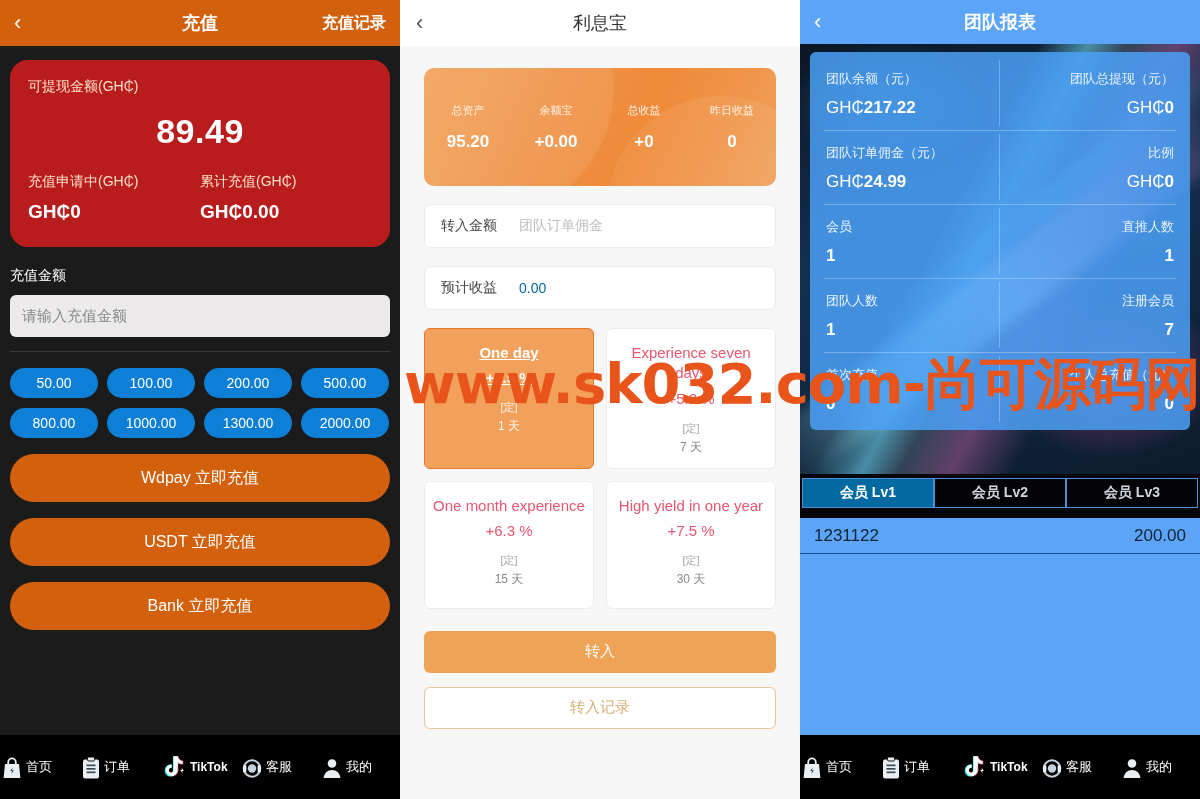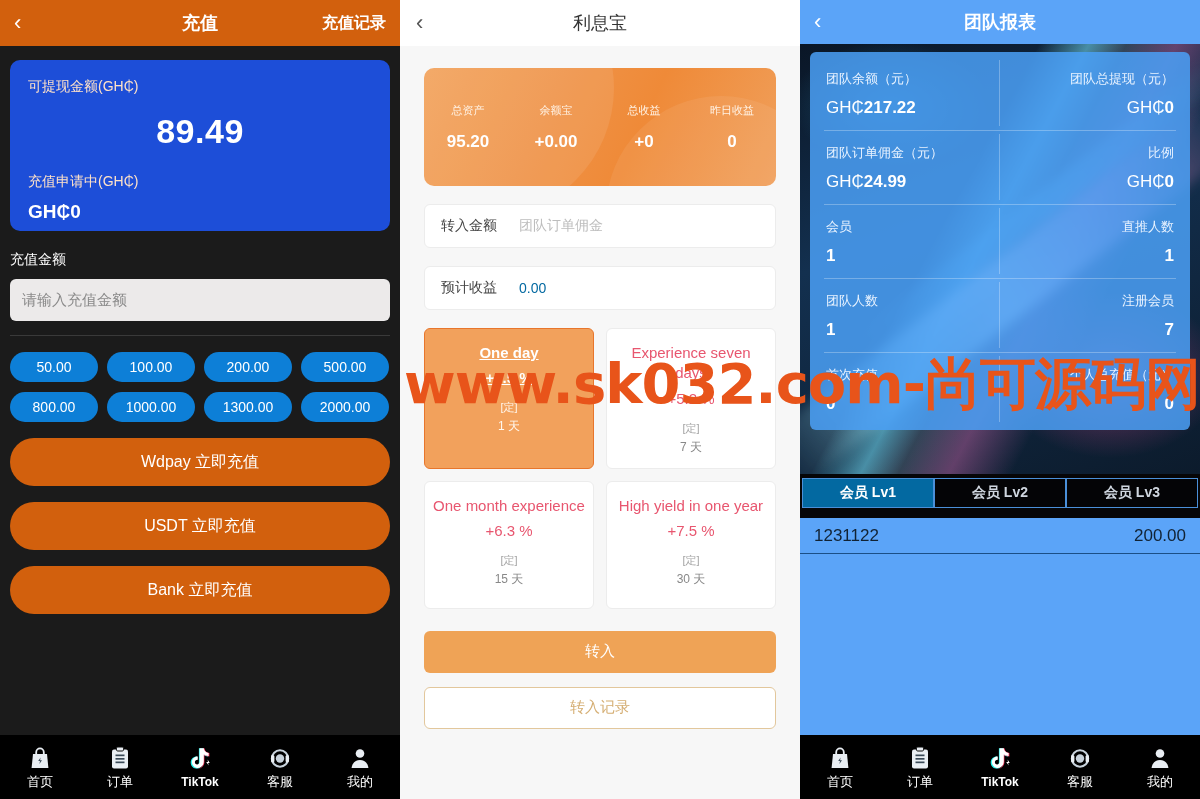--- a/index.html
+++ b/index.html
@@ -21,22 +21,22 @@
   }
   .p1-header .back {
     position: absolute; left: 14px; top: 50%; transform: translateY(-50%);
     font-size: 22px; font-weight: 300; line-height: 1;
   }
   .p1-header .rec {
     position: absolute; right: 14px; top: 50%; transform: translateY(-50%);
     font-size: 16px; font-weight: bold;
   }
   .p1-card {
-    margin: 14px 10px 0 10px; background: #1d4ed8; border-radius: 10px;
-    padding: 18px 18px 8px 18px; color: #fff;
+    margin: 14px 10px 0 10px; background: #b91c1c; border-radius: 18px;
+    padding: 18px 18px 24px 18px; color: #fff;
   }
   .p1-card .lbl { font-size: 14px; color: #ffe2c8; }
   .p1-card .bigamt {
     text-align: center; font-size: 34px; font-weight: bold;
     margin: 16px 0 22px 0; letter-spacing: .5px;
   }
   .p1-card .row2 { display: flex; }
   .p1-card .row2 > div { width: 50%; }
   .p1-card .row2 .lbl { margin-bottom: 10px; }
   .p1-card .row2 .v { font-size: 19px; font-weight: bold; }
@@ -57,21 +57,21 @@
     margin: 16px 10px 0 10px; height: 48px; border-radius: 24px;
     background: #d2600d; color: #fff; font-size: 16px;
     display: flex; align-items: center; justify-content: center;
   }
 
   
   .tabbar {
     position: absolute; left: 0; bottom: 0; width: 400px; height: 64px;
     background: #000; display: flex; align-items: center;
   }
-  .tabbar .tb { flex: 1; display: flex; flex-direction: column; align-items: center; gap: 2px; }
+  .tabbar .tb { flex: 1; display: flex; align-items: center; gap: 2px; }
   .tabbar .tb .ic { height: 28px; display: flex; align-items: flex-end; }
   .tabbar .tb .tx { color: #fff; font-size: 13px; }
   .tabbar .tb.tik .tx { font-weight: bold; font-size: 12px; }
 
   
   .p2 { background: #f7f7f7; }
   .p2-header {
     height: 46px; background: #fff; color: #333;
     display: flex; align-items: center; justify-content: center;
     position: relative; font-size: 18px;
@@ -229,20 +229,24 @@
       <span class="rec">充值记录</span>
     </div>
 
     <div class="p1-card">
       <div class="lbl">可提现金额(GH₵)</div>
       <div class="bigamt">89.49</div>
       <div class="row2">
         <div>
           <div class="lbl">充值申请中(GH₵)</div>
           <div class="v">GH₵0</div>
+        </div>
+        <div>
+          <div class="lbl">累计充值(GH₵)</div>
+          <div class="v">GH₵0.00</div>
         </div>
       </div>
     </div>
 
     <div class="p1-sectitle">充值金额</div>
     <div class="p1-input">
       <span>请输入充值金额</span>
     </div>
     <div class="p1-divider"></div>
 

